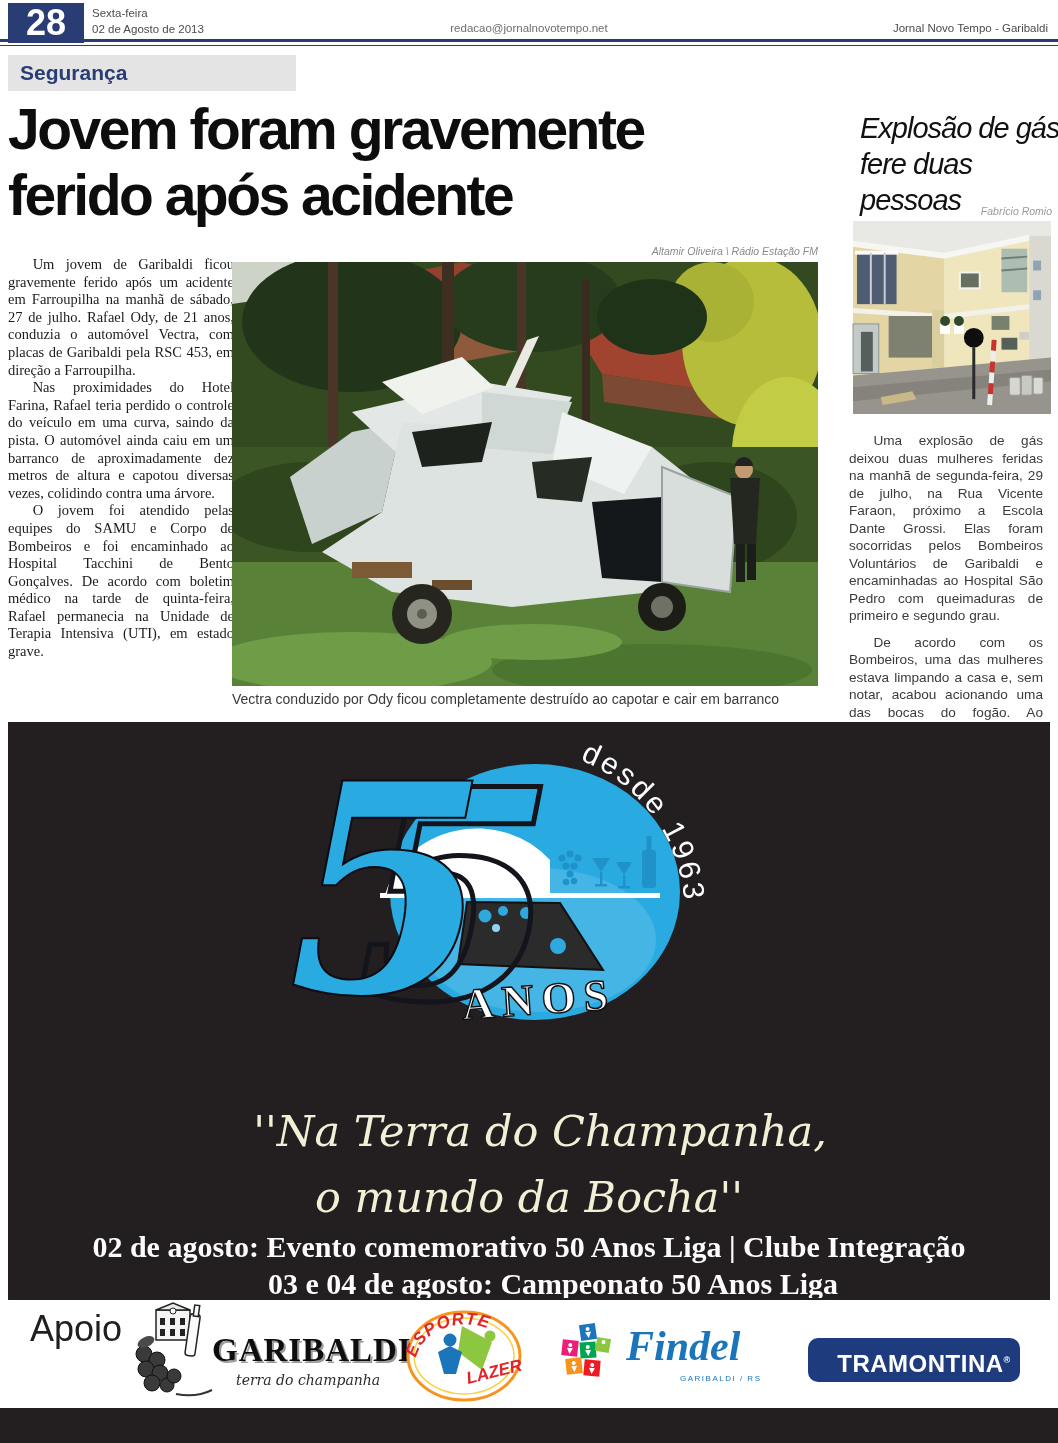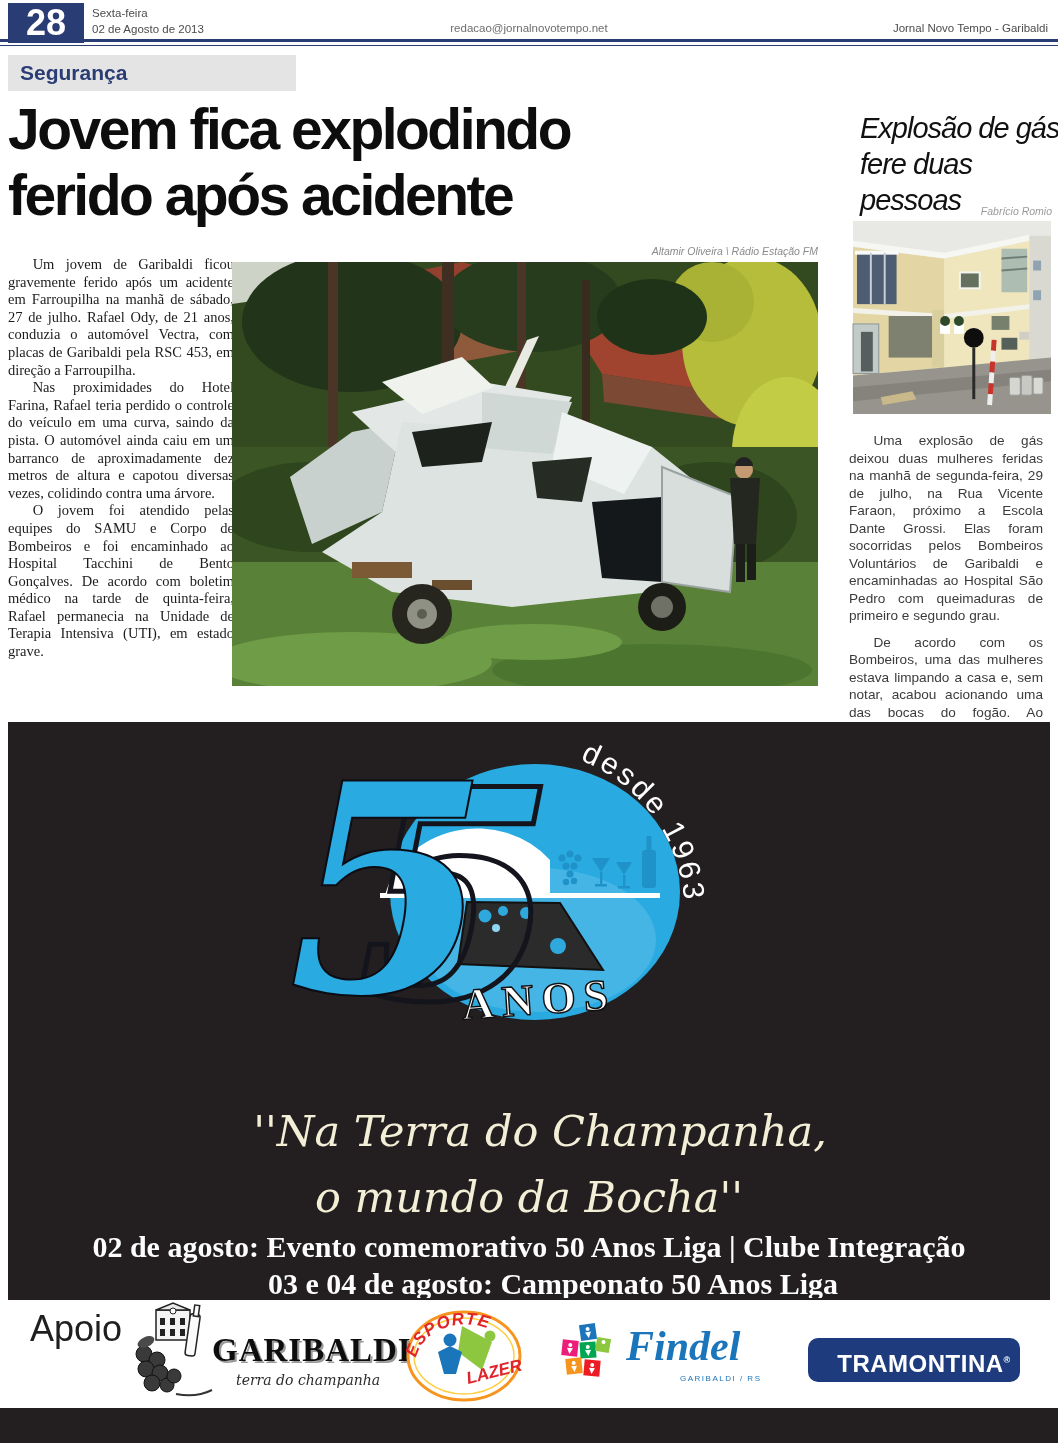--- a/index.html
+++ b/index.html
@@ -80,21 +80,21 @@
   <div class="pagenum">28</div>
   <div class="dateblock">
     <div>Sexta-feira</div>
     <div>02 de Agosto de 2013</div>
   </div>
   <div class="email">redacao@jornalnovotempo.net</div>
   <div class="masthead">Jornal Novo Tempo - Garibaldi</div>
   <div class="header-rule"></div>
   <div class="section-bar">Segurança</div>
 
-  <h1 class="headline" style="margin:0">Jovem fica explodindo ferido após acidente</h1>
+  <h1 class="headline" style="margin:0">Jovem foram gravemente ferido após acidente</h1>
 
   <div class="body-left">
     <p>Um jovem de Garibaldi ficou gravemente ferido após um acidente em Farroupilha na manhã de sábado, 27 de julho. Rafael Ody, de 21 anos, conduzia o automóvel Vectra, com placas de Garibaldi pela RSC 453, em direção a Farroupilha.</p>
     <p>Nas proximidades do Hotel Farina, Rafael teria perdido o controle do veículo em uma curva, saindo da pista. O automóvel ainda caiu em um barranco de aproximadamente dez metros de altura e capotou diversas vezes, colidindo contra uma árvore.</p>
     <p>O jovem foi atendido pelas equipes do SAMU e Corpo de Bombeiros e foi encaminhado ao Hospital Tacchini de Bento Gonçalves. De acordo com boletim médico na tarde de quinta-feira, Rafael permanecia na Unidade de Terapia Intensiva (UTI), em estado grave.</p>
   </div>
 
   <div class="photo-credit">Altamir Oliveira \ Rádio Estação FM</div>
 
   <svg class="crash-photo" viewBox="0 0 586 424">
@@ -157,20 +157,21 @@
     </g>
     <g>
       <circle cx="512" cy="208" r="9" fill="#c59a72"></circle>
       <path d="M503,204 a9,9 0 0 1 18,0 z" fill="#222"></path>
       <polygon points="498,216 528,216 524,282 502,282" fill="#23271f"></polygon>
       <rect x="504" y="282" width="9" height="38" fill="#1b1e19"></rect>
       <rect x="515" y="282" width="9" height="36" fill="#1b1e19"></rect>
     </g>
   </svg>
 
+  <div class="photo-caption">Vectra conduzido por Ody ficou completamente destruído ao capotar e cair em barranco</div>
 
   <h2 class="side-headline" style="margin:8px;font-weight:normal">Explosão de gás fere duas pessoas</h2>
   <div class="side-credit">Fabrício Romio</div>
 
   <svg class="building-photo" viewBox="0 0 200 195">
     <rect x="0" y="0" width="200" height="195" fill="#e8e8e4"></rect>
     <rect x="178" y="15" width="22" height="135" fill="#d9d9d2"></rect>
     <rect x="182" y="40" width="8" height="10" fill="#8fa3b0"></rect>
     <rect x="182" y="70" width="8" height="10" fill="#8fa3b0"></rect>
     <g>

